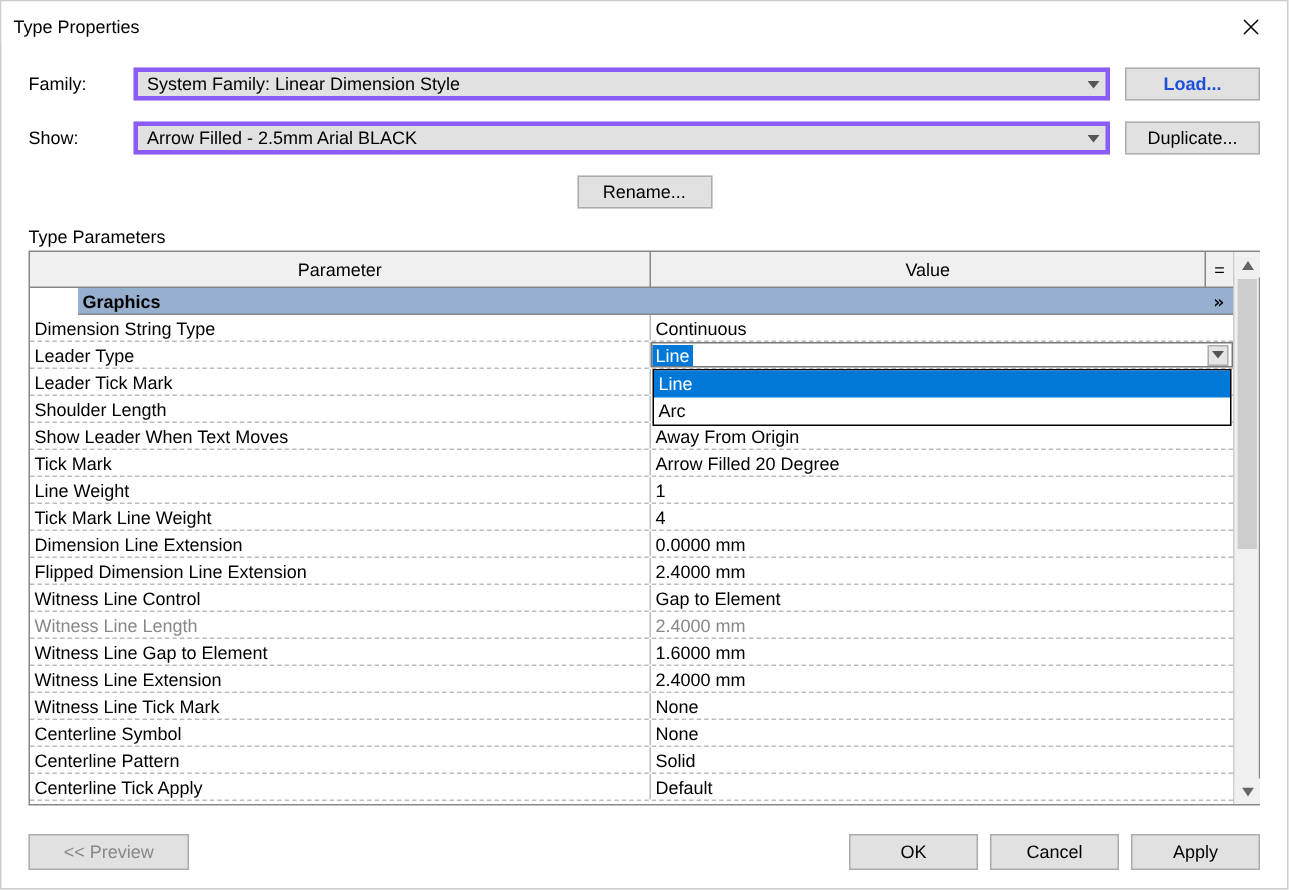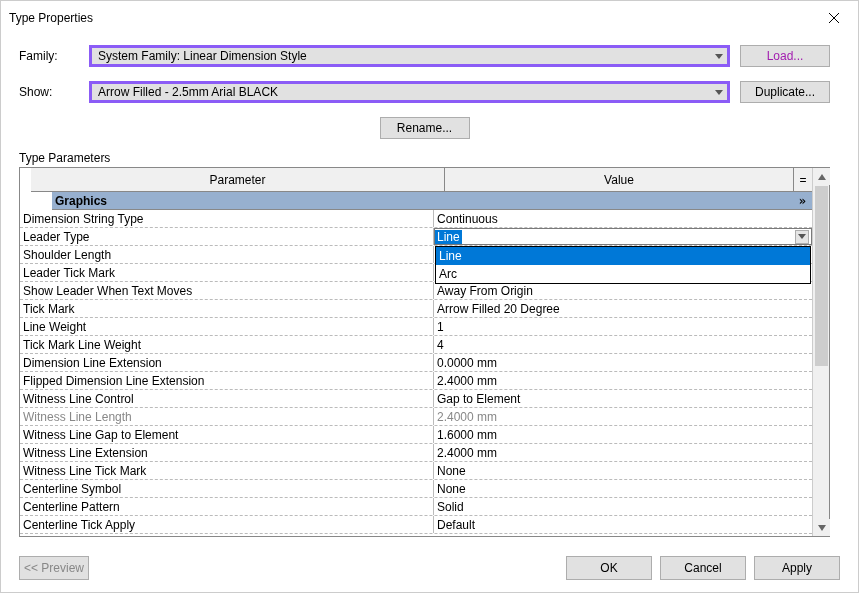--- a/index.html
+++ b/index.html
@@ -27,21 +27,21 @@
   }
   .titlebar .title { font-size: 12px; }
   .close-btn {
     width: 40px; height: 24px;
     display: flex; align-items: center; justify-content: center;
     cursor: pointer;
   }
   .close-btn svg { width: 10px; height: 10px; }
 
   .content {
-    padding: 8px 28px 0 18px;
+    padding: 8px 18px 0 18px;
   }
   .row {
     display: flex;
     align-items: center;
     margin: 8px 0 14px 0;
   }
   .row .label { width: 70px; }
   .combo {
     flex: 1;
     height: 22px;
@@ -59,21 +59,21 @@
   }
   .side-btn {
     width: 90px;
     height: 22px;
     background: #e1e1e1;
     border: 1px solid #adadad;
     display: flex; align-items: center; justify-content: center;
     cursor: pointer;
     font-size: 12px;
   }
-  .side-btn.disabled { color: #a21caf; cursor: default; }
+  .side-btn.disabled { color: #1d4ed8; cursor: default; font-weight: bold; }
   .side-btn-row { display:flex; justify-content:center; margin-bottom:12px;}
 
   .type-params-label { margin: 6px 0 2px 0; }
 
   .params-wrap {
     display: flex;
     border: 1px solid #888;
     height: 370px;
     position: relative;
   }
@@ -92,21 +92,20 @@
     position:absolute; left:0; width:17px; height:17px;
     display:flex; align-items:center; justify-content:center;
     background:#f0f0f0;
   }
   .scroll-arrow.up{ top:0;} .scroll-arrow.down{ bottom:0;}
 
   .grid-header {
     display:flex;
     background:#f0f0f0;
     height:24px;
-    margin-left:11px;
   }
   .grid-header .col-param {
     width: 414px;
     border-right:1px solid #888;
     border-bottom:1px solid #888;
     display:flex; align-items:center; justify-content:center;
     background:#f0f0f0;
   }
   .grid-header .col-value {
     flex:1;
@@ -197,21 +196,21 @@
   }
   .bottom-right { display:flex; gap:8px; }
   .bottom-btn {
     width:86px; height:24px;
     background:#e1e1e1;
     border:1px solid #adadad;
     display:flex; align-items:center; justify-content:center;
     cursor:pointer;
   }
   .preview-btn {
-    width:70px; height:24px;
+    width:107px; height:24px;
     background:#e1e1e1;
     border:1px solid #adadad;
     color:#888;
     display:flex; align-items:center; justify-content:center;
   }
   .chev-svg { width:8px; height:6px; }
 </style>
 </head>
 <body>
 
@@ -293,25 +292,25 @@
                     <polygon points="0,0 8,0 4,5" fill="#555"></polygon>
                   </svg>
                 </span>
                 <div class="dropdown-panel">
                   <div class="opt sel">Line</div>
                   <div class="opt">Arc</div>
                 </div>
               </div>
             </div>
             <div class="data-row">
+              <div class="param-cell">Leader Tick Mark</div>
+              <div class="value-cell"></div>
+            </div>
+            <div class="data-row">
               <div class="param-cell">Shoulder Length</div>
-              <div class="value-cell"></div>
-            </div>
-            <div class="data-row">
-              <div class="param-cell">Leader Tick Mark</div>
               <div class="value-cell"></div>
             </div>
             <div class="data-row">
               <div class="param-cell">Show Leader When Text Moves</div>
               <div class="value-cell">Away From Origin</div>
             </div>
             <div class="data-row">
               <div class="param-cell">Tick Mark</div>
               <div class="value-cell">Arrow Filled 20 Degree</div>
             </div>

